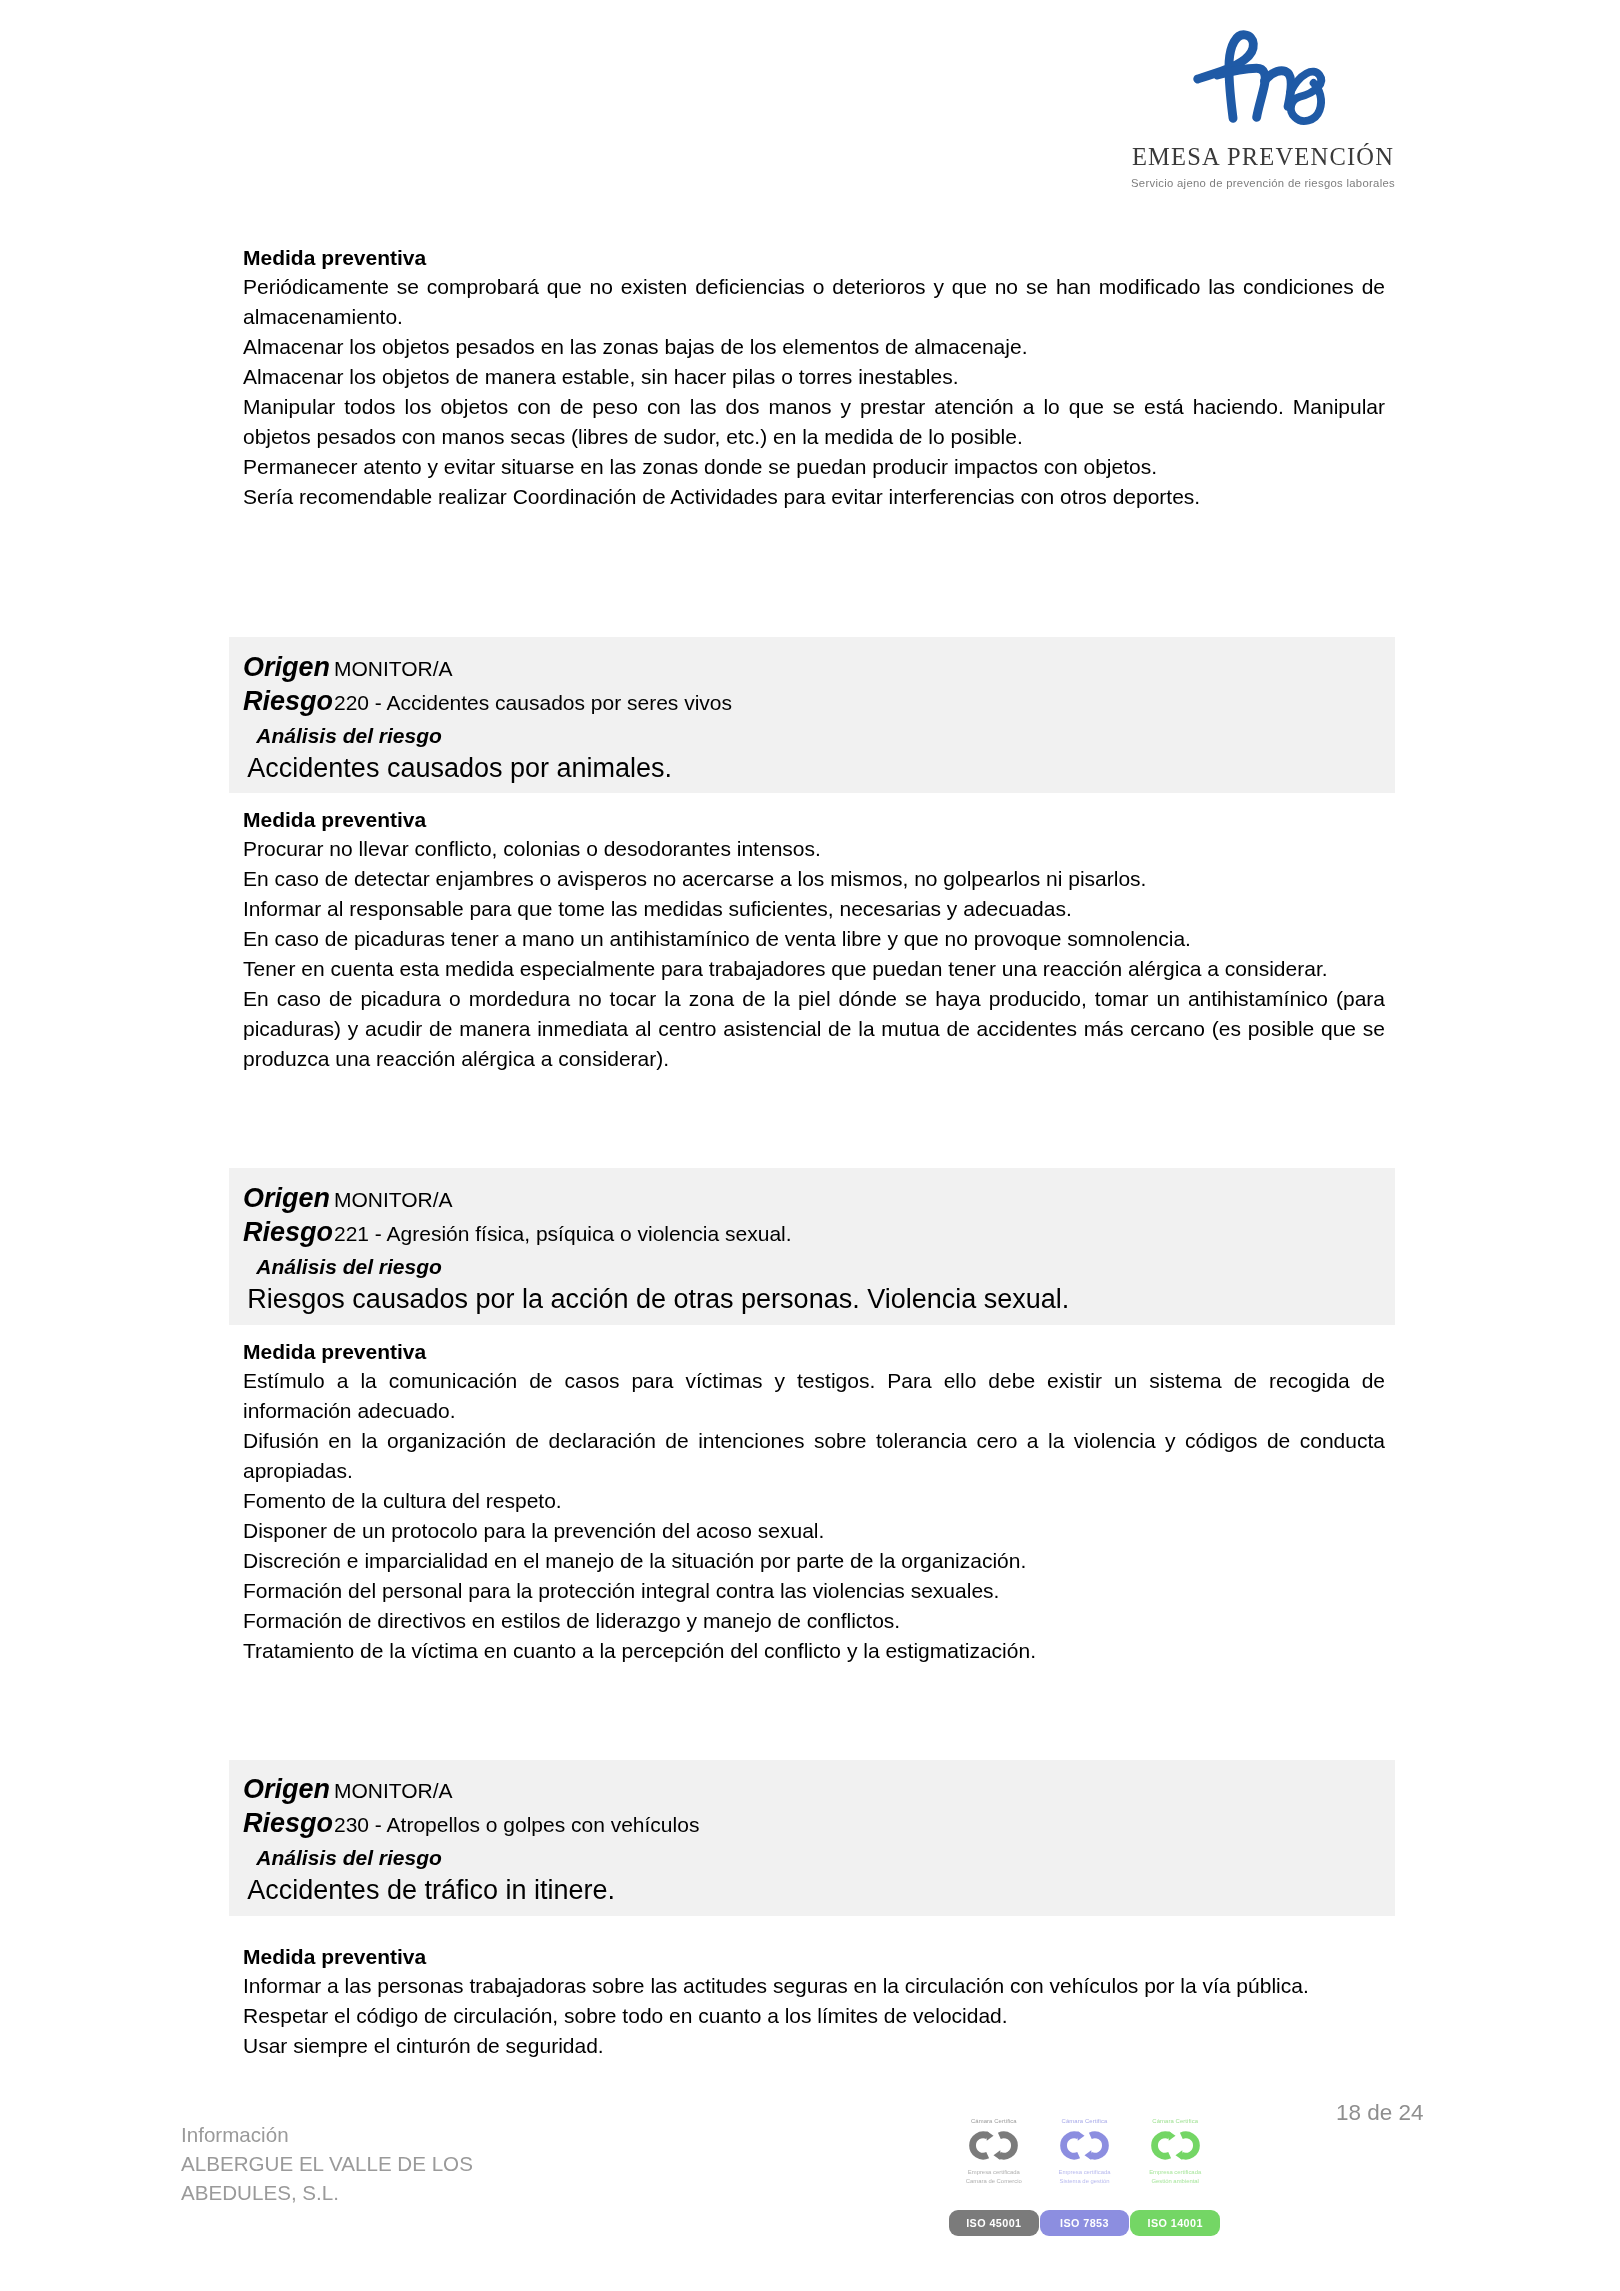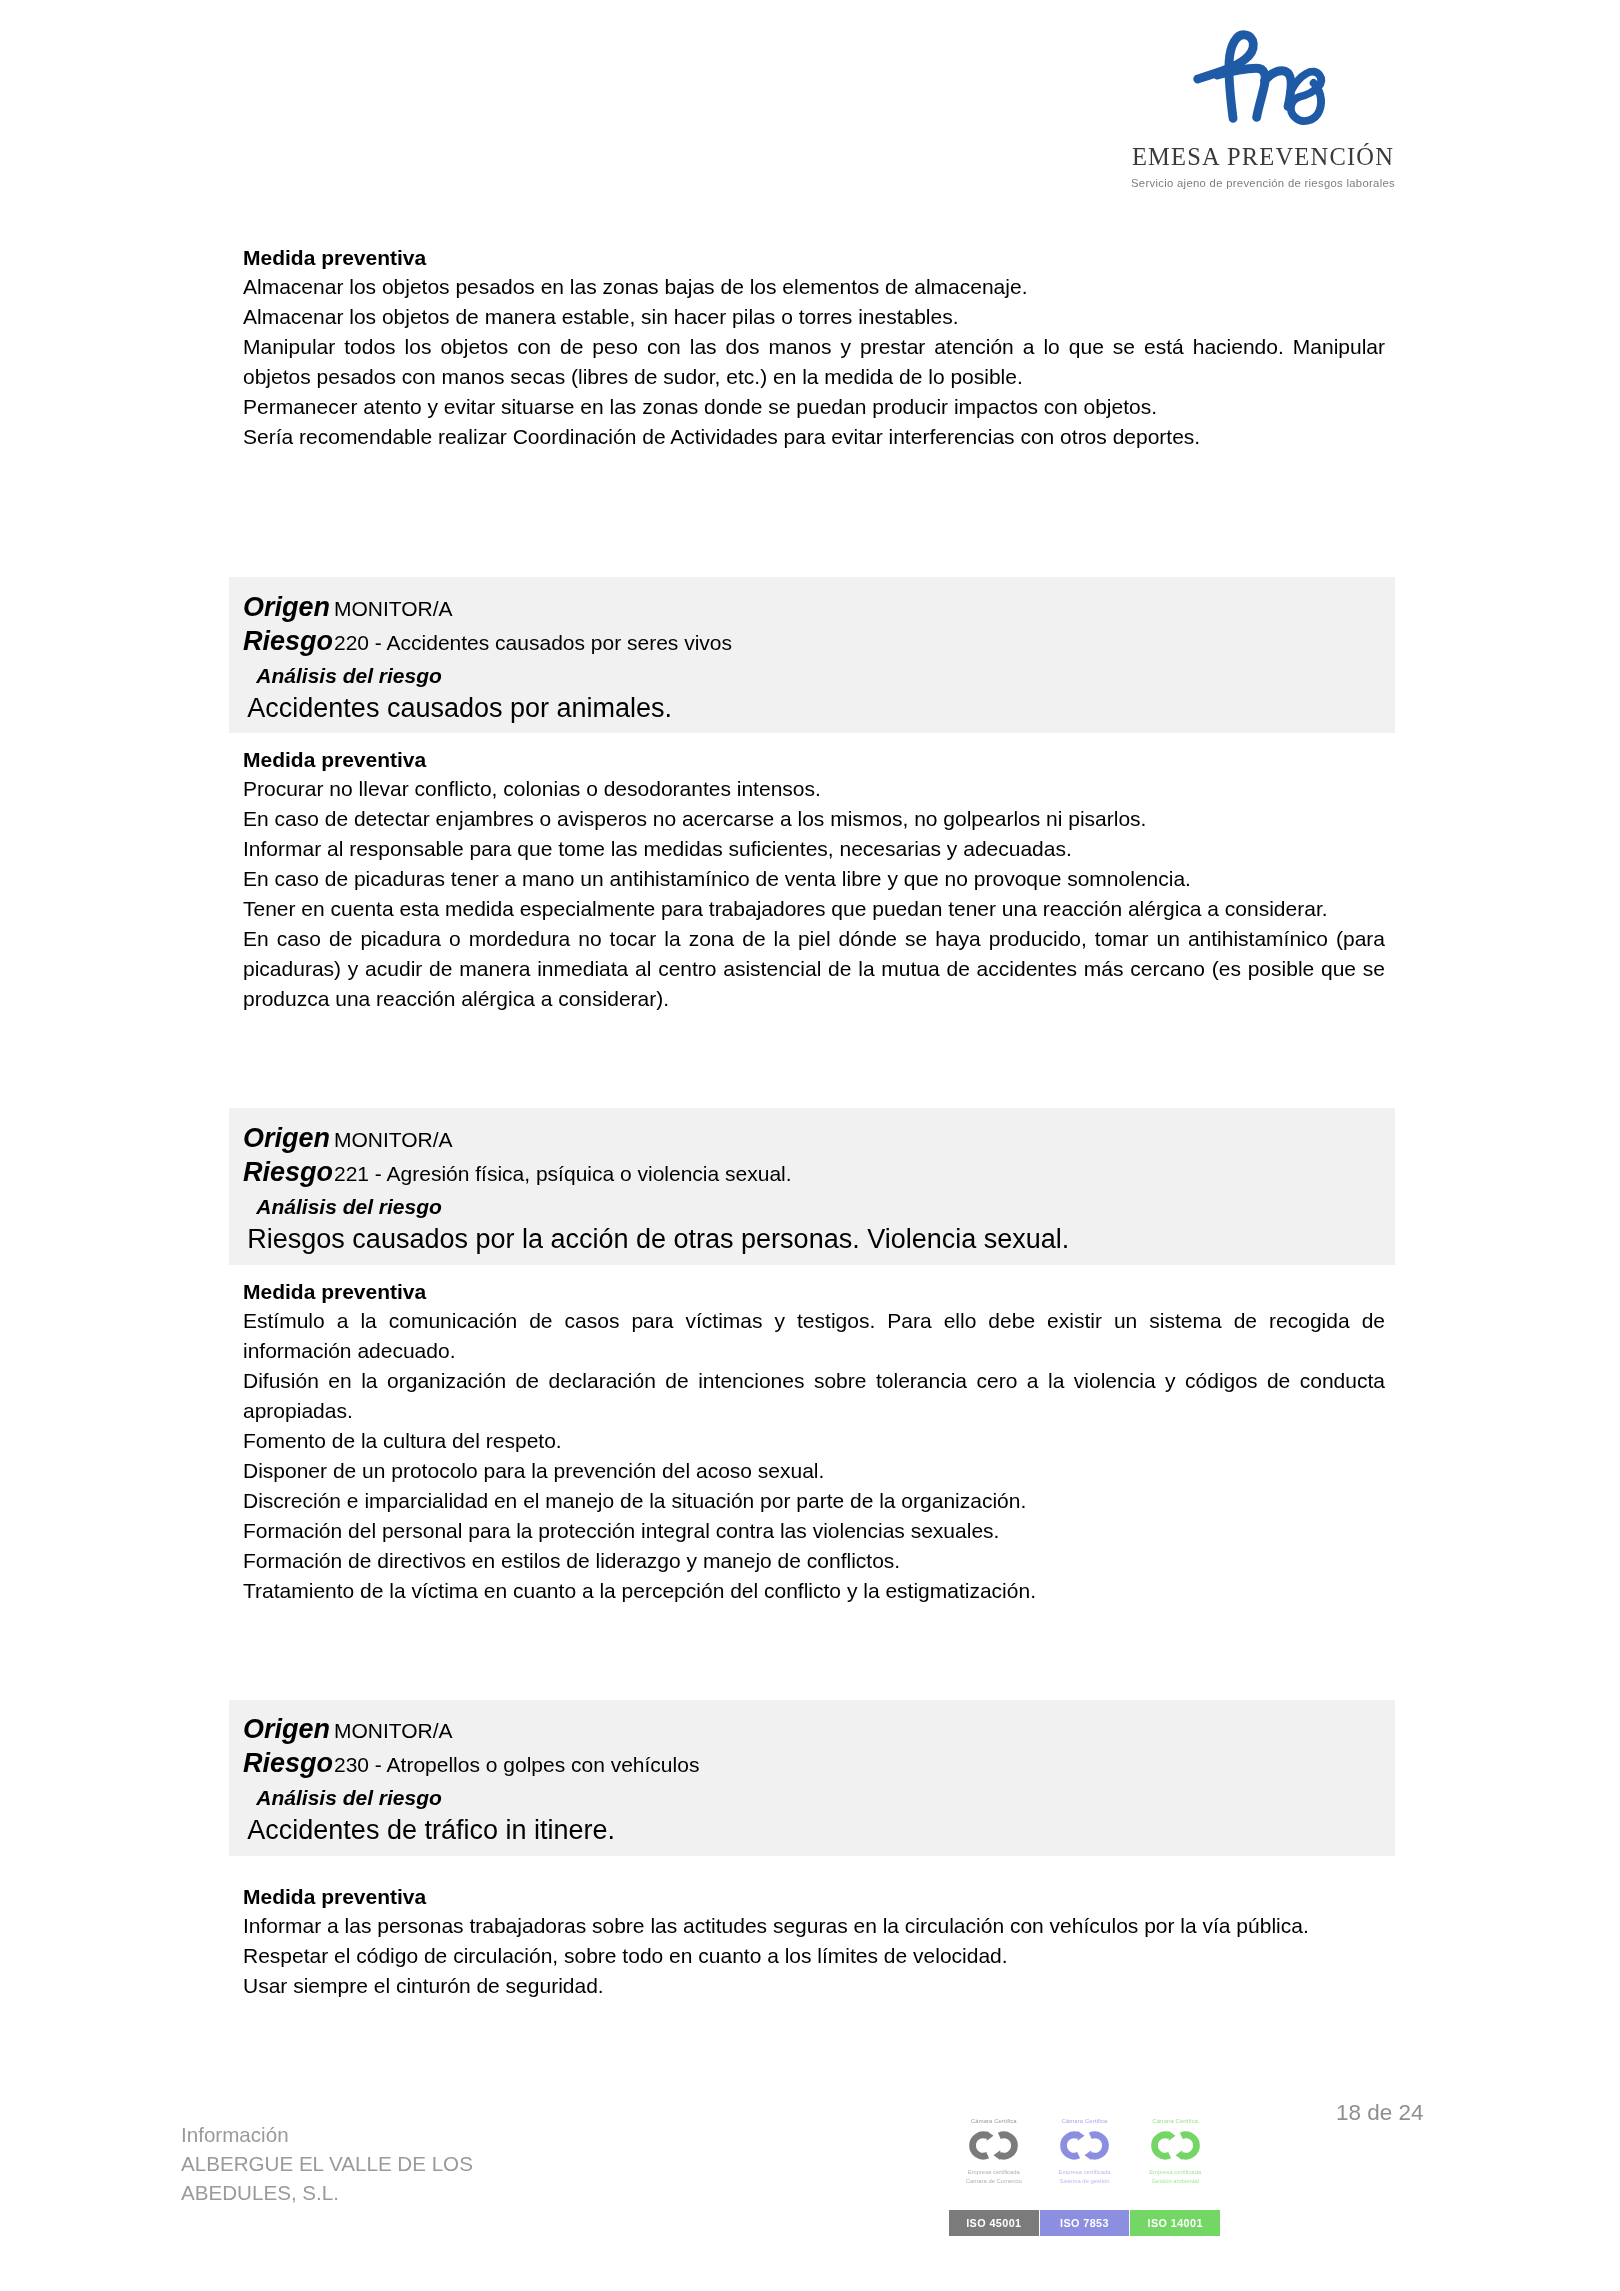--- a/index.html
+++ b/index.html
@@ -198,20 +198,21 @@
     left: 0; bottom: 0;
     width: 100%;
     height: 25.5px;
     display: flex;
     align-items: center;
     justify-content: center;
     color: #ffffff;
     font-size: 10.8px;
     font-weight: bold;
     letter-spacing: 0.4px;
+    border-radius: 9px;
   }
 </style>
 </head>
 <body>
 
 <div class="page">
 
   <div class="header">
     <div class="logo-block">
       <div class="logo-mark">
@@ -226,20 +227,21 @@
       </div>
       <div class="logo-title">EMESA PREVENCIÓN</div>
       <div class="logo-sub">Servicio ajeno de prevención de riesgos laborales</div>
     </div>
   </div>
 
   <div class="content">
 
     <div class="measure-block">
       <div class="measure-title">Medida preventiva</div>
+      <div class="measure-line just">Periódicamente se comprobará que no existen deficiencias o deterioros y que no se han modificado las condiciones de almacenamiento.</div>
       <div class="measure-line">Almacenar los objetos pesados en las zonas bajas de los elementos de almacenaje.</div>
       <div class="measure-line">Almacenar los objetos de manera estable, sin hacer pilas o torres inestables.</div>
       <div class="measure-line just">Manipular todos los objetos con de peso con las dos manos y prestar atención a lo que se está haciendo. Manipular objetos pesados con manos secas (libres de sudor, etc.) en la medida de lo posible.</div>
       <div class="measure-line">Permanecer atento y evitar situarse en las zonas donde se puedan producir impactos con objetos.</div>
       <div class="measure-line">Sería recomendable realizar Coordinación de Actividades para evitar interferencias con otros deportes.</div>
     </div>
 
     <div class="gap-lg"></div>
 
     <div class="risk-block">

